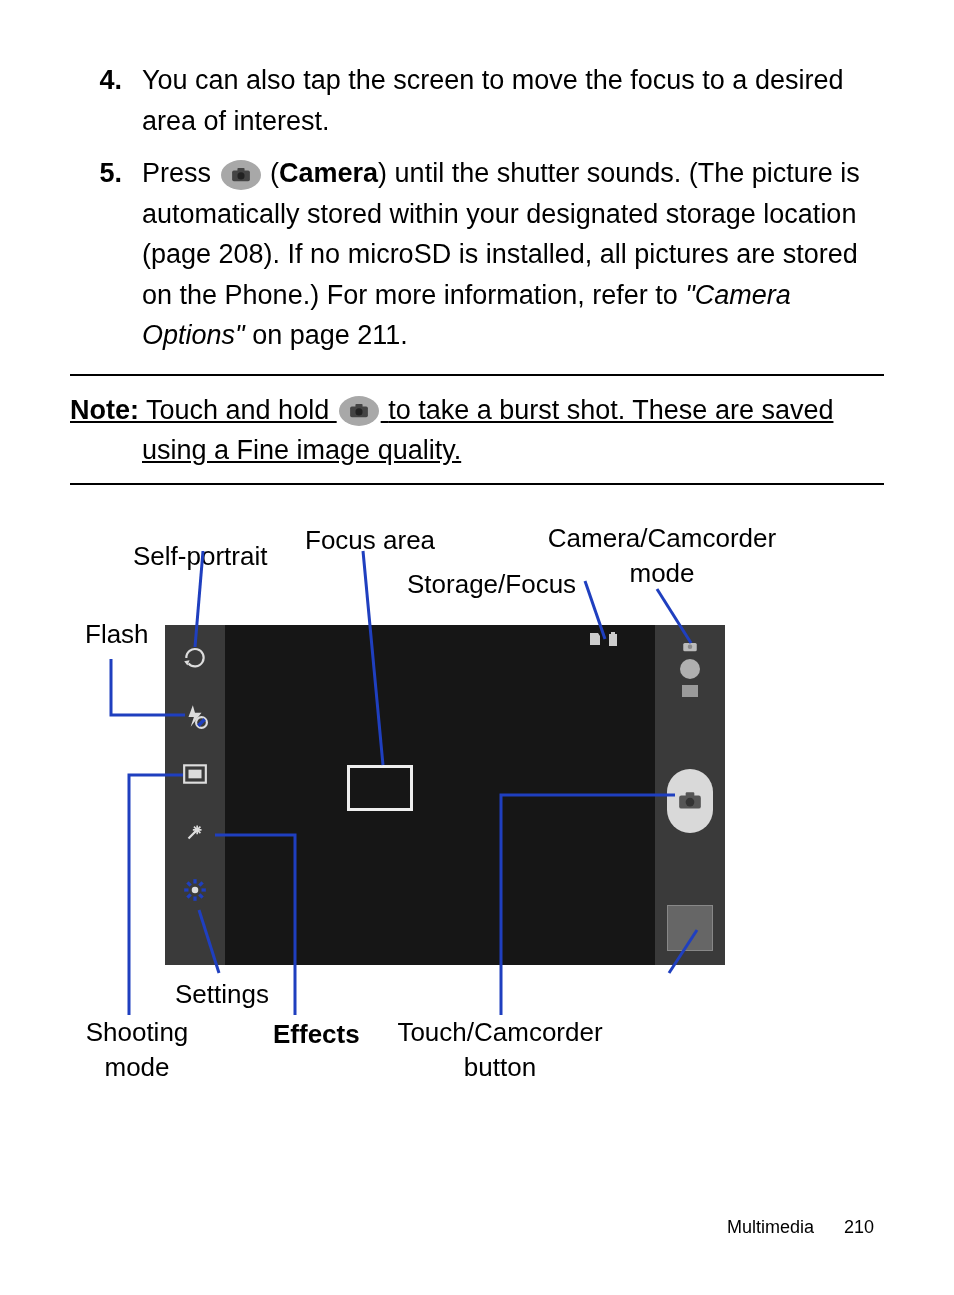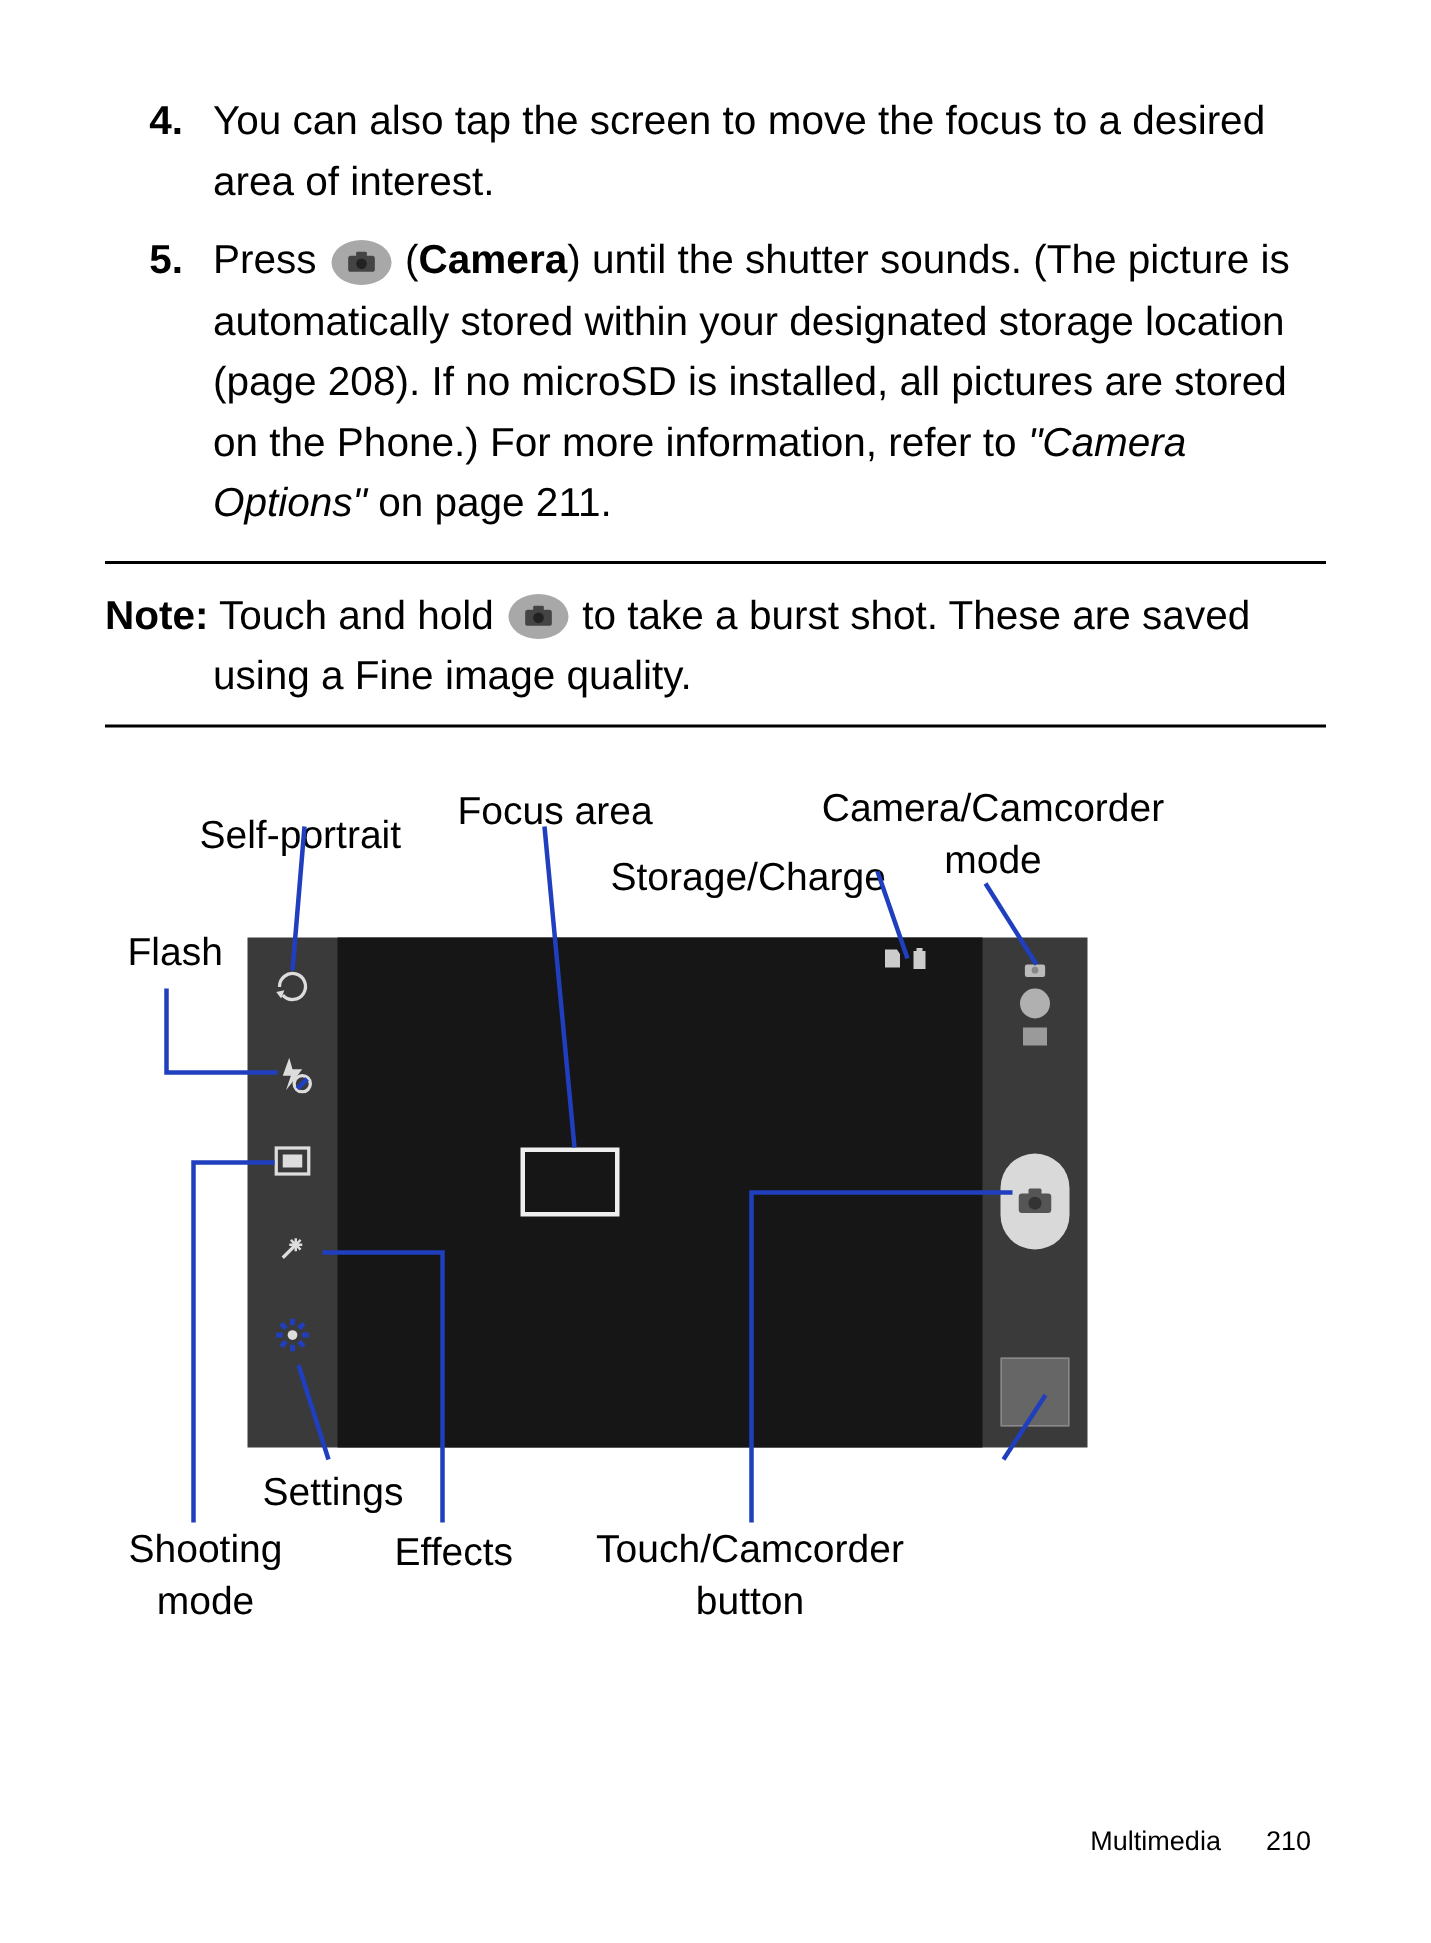--- a/index.html
+++ b/index.html
@@ -45,20 +45,21 @@
   .bold { font-weight: bold; }
   .note-box {
     border-top: 2px solid #000;
     border-bottom: 2px solid #000;
     padding: 14px 0 12px 0;
     margin: 18px 0 30px 0;
   }
   .note-body {
     padding-left: 72px;
     text-indent: -72px;
+    text-decoration: underline;
   }
   .diagram-wrap {
     position: relative;
     width: 780px;
     height: 560px;
     margin: 0 auto;
   }
   .diagram-label {
     position: absolute;
     font-size: 26px;
@@ -148,25 +149,25 @@
     </span>
     <span> to take a burst shot. These are saved using a Fine image quality.</span>
   </div>
 </div>
 
 <div class="diagram-wrap">
 
   <div class="diagram-label" style="left:46px; top:6px;margin-top:16px;">Self-portrait</div>
   <div class="diagram-label" style="left:218px; top:6px;">Focus area</div>
   <div class="diagram-label" style="left:460px; top:6px; white-space:normal; width:230px; text-align:center; line-height:1.35;">Camera/Camcorder mode</div>
-  <div class="diagram-label" style="left:320px; top:50px;">Storage/Charge</div>
+  <div class="diagram-label" style="left:320px; top:50px;">Storage/Focus</div>
   <div class="diagram-label" style="left:-2px; top:100px;">Flash</div>
   <div class="diagram-label" style="left:88px; top:460px;">Settings</div>
   <div class="diagram-label" style="left:-10px; top:500px; white-space:normal; width:120px; text-align:center; line-height:1.35;">Shooting mode</div>
-  <div class="diagram-label" style="left:176px; top:500px;">Effects</div>
+  <div class="diagram-label" style="left:186px; top:500px;font-weight:bold;">Effects</div>
   <div class="diagram-label" style="left:298px; top:500px; white-space:normal; width:230px; text-align:center; line-height:1.35;">Touch/Camcorder button</div>
 
   <div class="cam">
     <div class="cam-view"></div>
     <div class="cam-left">
       <div class="ic">
           <svg width="26" height="26" viewBox="0 0 24 24">
             <path d="M4 12a8 8 0 1 1 2 5" fill="none" stroke="#ddd" stroke-width="2"></path>
             <polygon points="2,15 7,14 5,19" fill="#ddd"></polygon>
           </svg>

